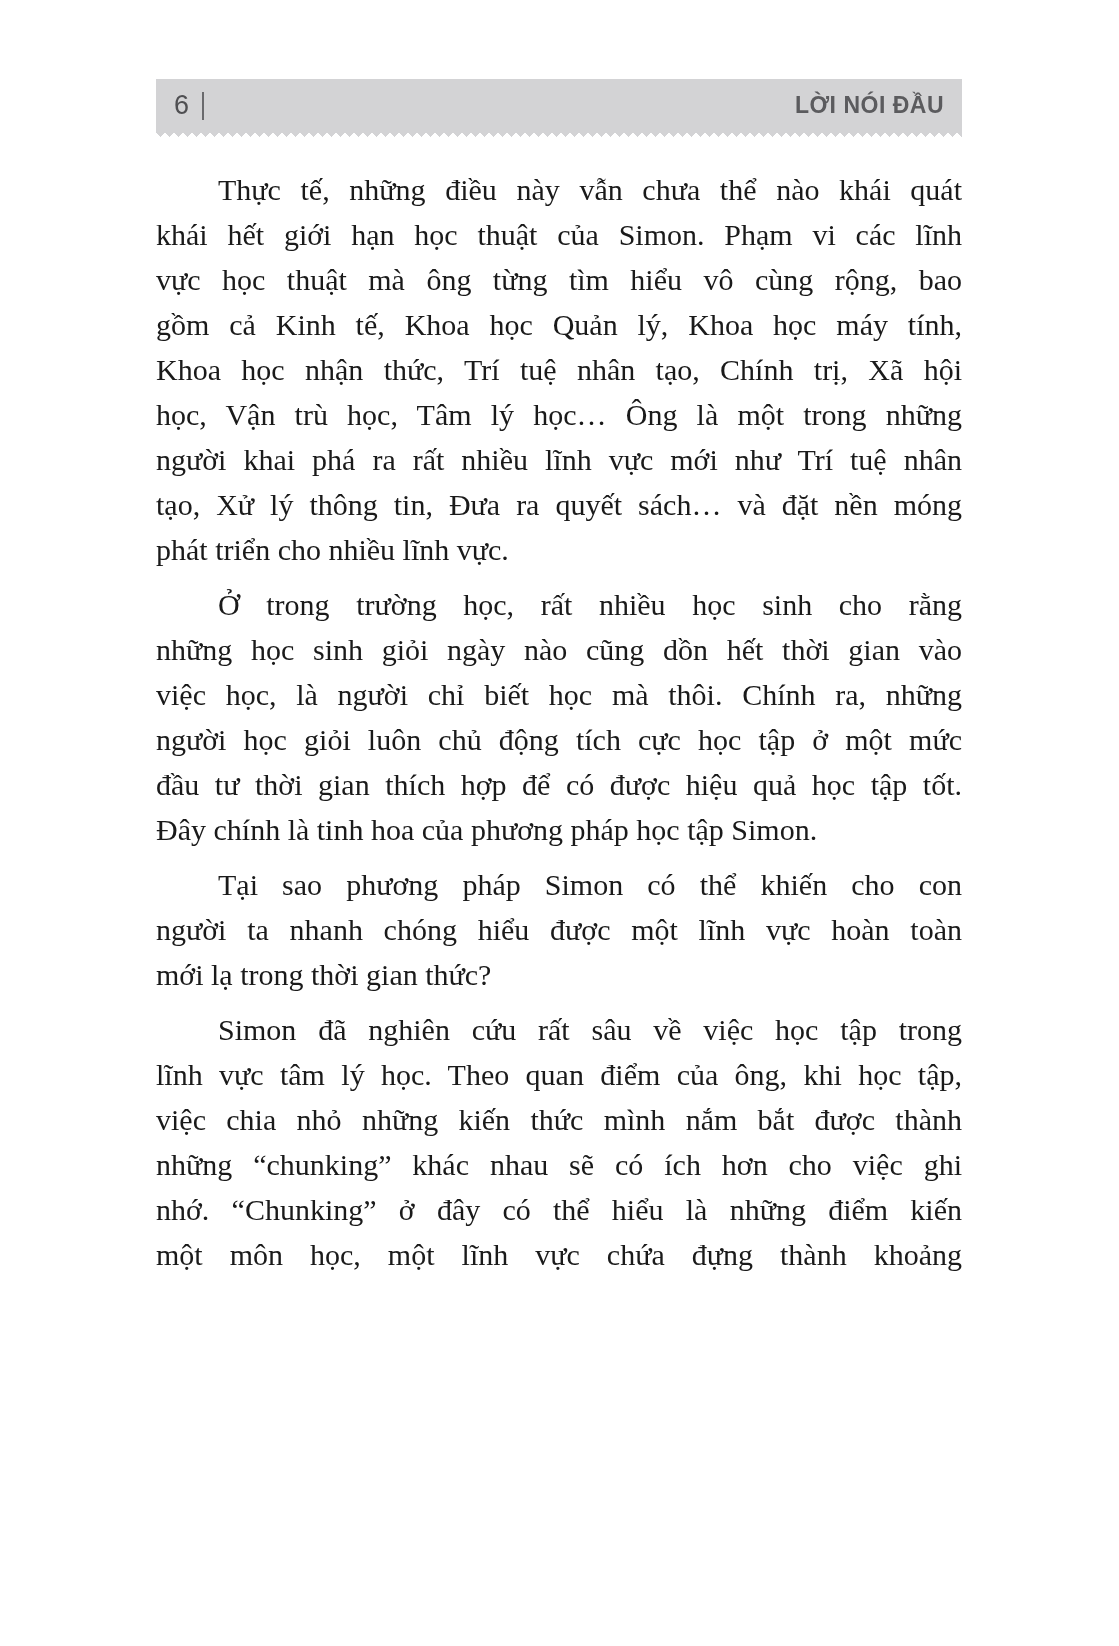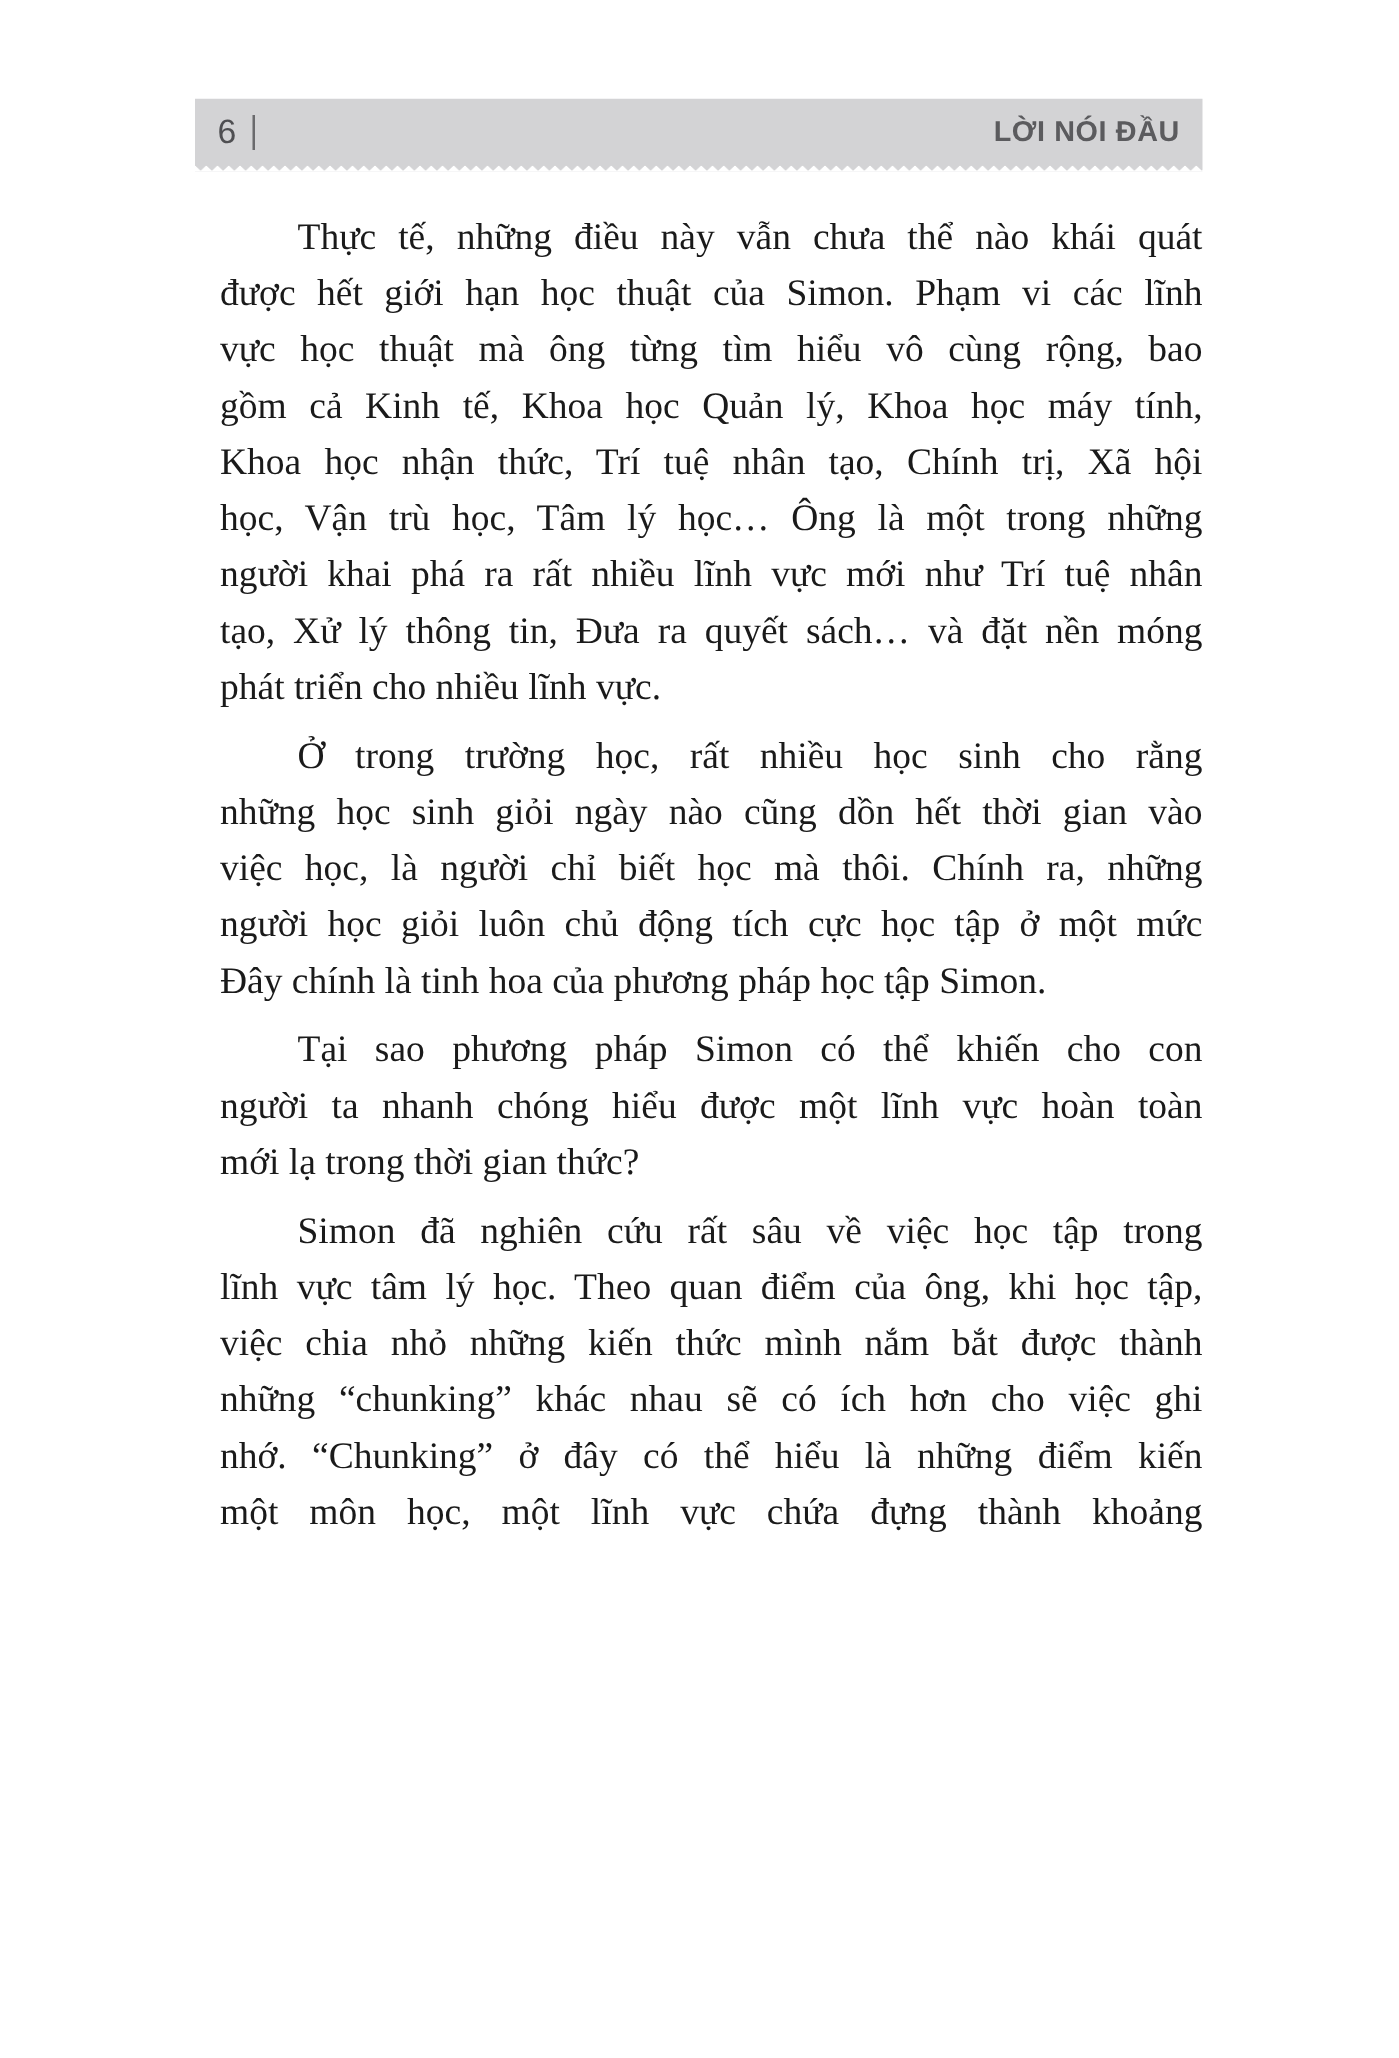--- a/index.html
+++ b/index.html
@@ -43,21 +43,20 @@
     position:absolute;left:156px;top:167px;width:806px;
     color:var(--body-text,#1a1a1a);
     font-size:30px;line-height:45px;
   }
   .para{margin:0 0 10px 0;}
   .line{
     text-align:justify;
     text-align-last:justify;
     white-space:normal;
     overflow:hidden;
-    margin-left:20px;
   }
   .line.first{padding-left:62px;}
   .line.last{text-align:right;text-align-last:left;}
 </style>
 </head>
 <body>
 
 <div class="page">
 
   <header class="header">
@@ -67,34 +66,35 @@
         <span class="pageno-divider"></span>
       </span>
       <span class="running-head">LỜI NÓI ĐẦU</span>
     </div>
     <div class="deckle"></div>
   </header>
 
   <main class="body-text">
       <div class="para">
         <div class="line first">Thực tế, những điều này vẫn chưa thể nào khái quát</div>
-        <div class="line">được hết giới hạn học thuật của Simon. Phạm vi các lĩnh</div>
+        <div class="line">khái hết giới hạn học thuật của Simon. Phạm vi các lĩnh</div>
         <div class="line">vực học thuật mà ông từng tìm hiểu vô cùng rộng, bao</div>
         <div class="line">gồm cả Kinh tế, Khoa học Quản lý, Khoa học máy tính,</div>
         <div class="line">Khoa học nhận thức, Trí tuệ nhân tạo, Chính trị, Xã hội</div>
         <div class="line">học, Vận trù học, Tâm lý học… Ông là một trong những</div>
         <div class="line">người khai phá ra rất nhiều lĩnh vực mới như Trí tuệ nhân</div>
         <div class="line">tạo, Xử lý thông tin, Đưa ra quyết sách… và đặt nền móng</div>
         <div class="line last">phát triển cho nhiều lĩnh vực.</div>
       </div>
       <div class="para">
         <div class="line first">Ở trong trường học, rất nhiều học sinh cho rằng</div>
         <div class="line">những học sinh giỏi ngày nào cũng dồn hết thời gian vào</div>
         <div class="line">việc học, là người chỉ biết học mà thôi. Chính ra, những</div>
         <div class="line">người học giỏi luôn chủ động tích cực học tập ở một mức</div>
+        <div class="line">đầu tư thời gian thích hợp để có được hiệu quả học tập tốt.</div>
         <div class="line last">Đây chính là tinh hoa của phương pháp học tập Simon.</div>
       </div>
       <div class="para">
         <div class="line first">Tại sao phương pháp Simon có thể khiến cho con</div>
         <div class="line">người ta nhanh chóng hiểu được một lĩnh vực hoàn toàn</div>
         <div class="line last">mới lạ trong thời gian thức?</div>
       </div>
       <div class="para">
         <div class="line first">Simon đã nghiên cứu rất sâu về việc học tập trong</div>
         <div class="line">lĩnh vực tâm lý học. Theo quan điểm của ông, khi học tập,</div>

